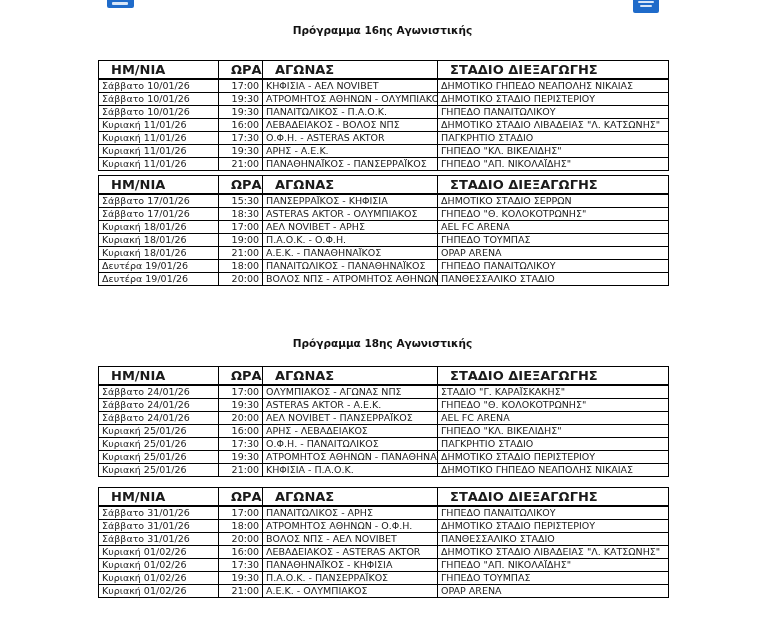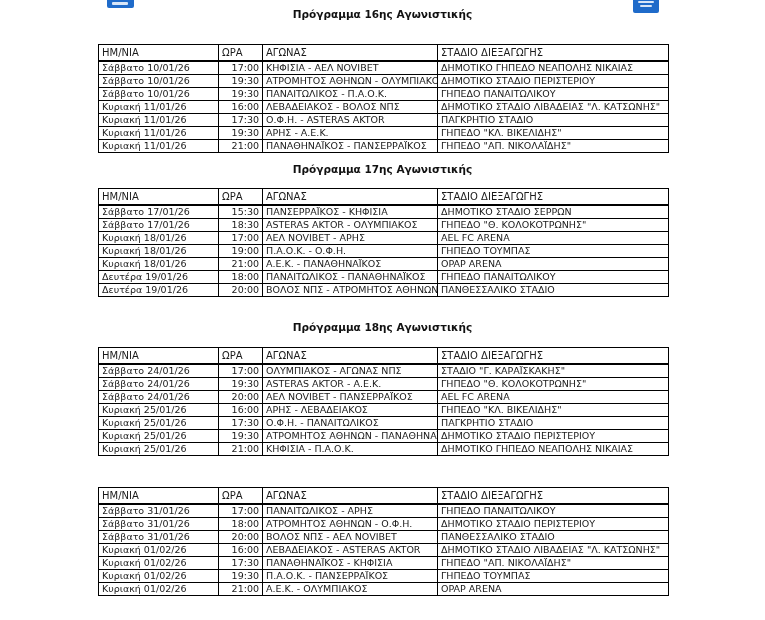--- a/index.html
+++ b/index.html
@@ -31,21 +31,21 @@
   .sec:nth-of-type(1) { top:8px; }
   .sec:nth-of-type(2) { top:163px; }
   .sec:nth-of-type(3) { top:321px; }
   .sec:nth-of-type(4) { top:478px; }
   .sec:nth-of-type(1) table { margin-top:23px; }
   .sec:nth-of-type(2) table { margin-top:12px; }
   .sec:nth-of-type(3) table { margin-top:13px; }
   .sec:nth-of-type(4) table { margin-top:9px; }
 
   .title {
-    margin:0; padding:0;
+    margin:16px; padding:0;
     font-size:10.5px; font-weight:bold; line-height:13px;
     text-align:center; color:#111;
   }
   table {
     border-collapse:collapse;
     table-layout:fixed;
     width:570px;
     margin-left:98px;
   }
   col.c-date    { width:120px; }
@@ -53,22 +53,22 @@
   col.c-match   { width:175px; }
   col.c-stadium { width:231px; }
   th, td {
     border:1px solid #000;
     white-space:nowrap;
     overflow:hidden;
     text-align:left;
     font-weight:normal;
   }
   th {
-    font-size:10px; font-weight:normal;
-    padding:1px 3px; height:13px;
+    font-size:13px; font-weight:bold;
+    padding:1px 12px; height:13px;
     border-bottom-width:2px;
   }
   td {
     font-size:9.5px;
     padding:0 3px; height:12px;
     line-height:12px;
   }
   td.time { text-align:right; }
 </style>
 </head>
@@ -141,21 +141,20 @@
             <td>Κυριακή 11/01/26</td>
             <td class="time">21:00</td>
             <td>ΠΑΝΑΘΗΝΑΪΚΟΣ - ΠΑΝΣΕΡΡΑΪΚΟΣ</td>
             <td>ΓΗΠΕΔΟ "ΑΠ. ΝΙΚΟΛΑΪΔΗΣ"</td>
           </tr>
         </tbody>
     </table>
   </section>
 
   <section class="sec">
-    <h2 class="title">Πρόγραμμα 17ης Αγωνιστικής</h2>
     <table>
       <colgroup>
         <col class="c-date">
           <col class="c-time">
           <col class="c-match">
           <col class="c-stadium">
       </colgroup>
       <thead>
           <tr>
             <th>ΗΜ/ΝΙΑ</th>

